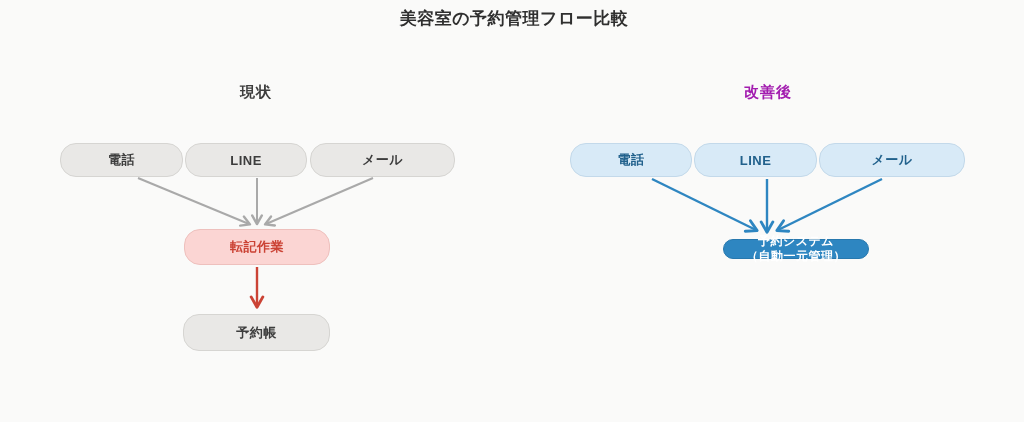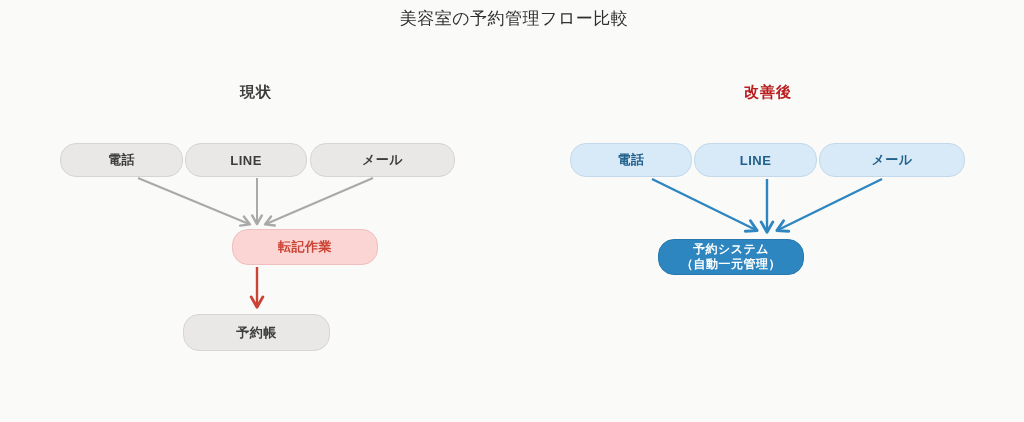--- a/index.html
+++ b/index.html
@@ -14,67 +14,67 @@
     overflow: hidden;
   }
 
   .diagram-title {
     position: absolute;
     top: 7px;
     left: 0;
     width: 1008px;
     text-align: center;
     font-size: 17px;
-    font-weight: normal;
+    font-weight: bold;
     color: #2f2f2f;
     letter-spacing: 0.5px;
     padding-left: 20px;
   }
 
   .col-heading {
     position: absolute;
     top: 83px;
     width: 240px;
     text-align: center;
     font-size: 15px;
     font-weight: bold;
     letter-spacing: 1px;
   }
   .col-heading.current { left: 136px; color: #3d3d3d; }
-  .col-heading.improved { left: 648px; color: #b91c1c; }
+  .col-heading.improved { left: 648px; color: #a21caf; }
 
   .node {
     position: absolute;
     display: flex;
     align-items: center;
     justify-content: center;
     border-radius: 16px;
     font-size: 13px;
     font-weight: bold;
     text-align: center;
     letter-spacing: 0.5px;
   }
   .gray-node      { background: #e9e8e6; border: 1px solid #d6d5d2; color: #3d3d3d; }
-  .pink-node      { background: #fbd5d3; border: 1px solid #eec0bd; color: #cb4335; margin-left: 48px; }
+  .pink-node      { background: #fbd5d3; border: 1px solid #eec0bd; color: #cb4335; }
   .lightblue-node { background: #d8eaf7; border: 1px solid #c3d9ea; color: #21618c; }
   .blue-node      { background: #2e86c1; border: 1px solid #2778ae; color: #ffffff;
                     flex-direction: column; font-size: 12px; line-height: 15px; }
 
   
   .n-cur-phone { left: 60px;  top: 143px; width: 123px; height: 34px; }
   .n-cur-line  { left: 185px; top: 143px; width: 122px; height: 34px; }
   .n-cur-mail  { left: 310px; top: 143px; width: 145px; height: 34px; }
   .n-cur-proc  { left: 184px; top: 229px; width: 146px; height: 36px; }
   .n-cur-book  { left: 183px; top: 314px; width: 147px; height: 37px; }
 
   
   .n-imp-phone { left: 570px; top: 143px; width: 122px; height: 34px; }
   .n-imp-line  { left: 694px; top: 143px; width: 123px; height: 34px; }
   .n-imp-mail  { left: 819px; top: 143px; width: 146px; height: 34px; }
-  .n-imp-sys   { left: 658px; top: 239px; width: 146px; height: 36px; }
+  .n-imp-sys   { left: 723px; top: 239px; width: 146px; height: 20px; }
 
   .arrow-layer {
     position: absolute;
     inset: 0;
     width: 1024px;
     height: 422px;
     pointer-events: none;
   }
 </style>
 </head>

